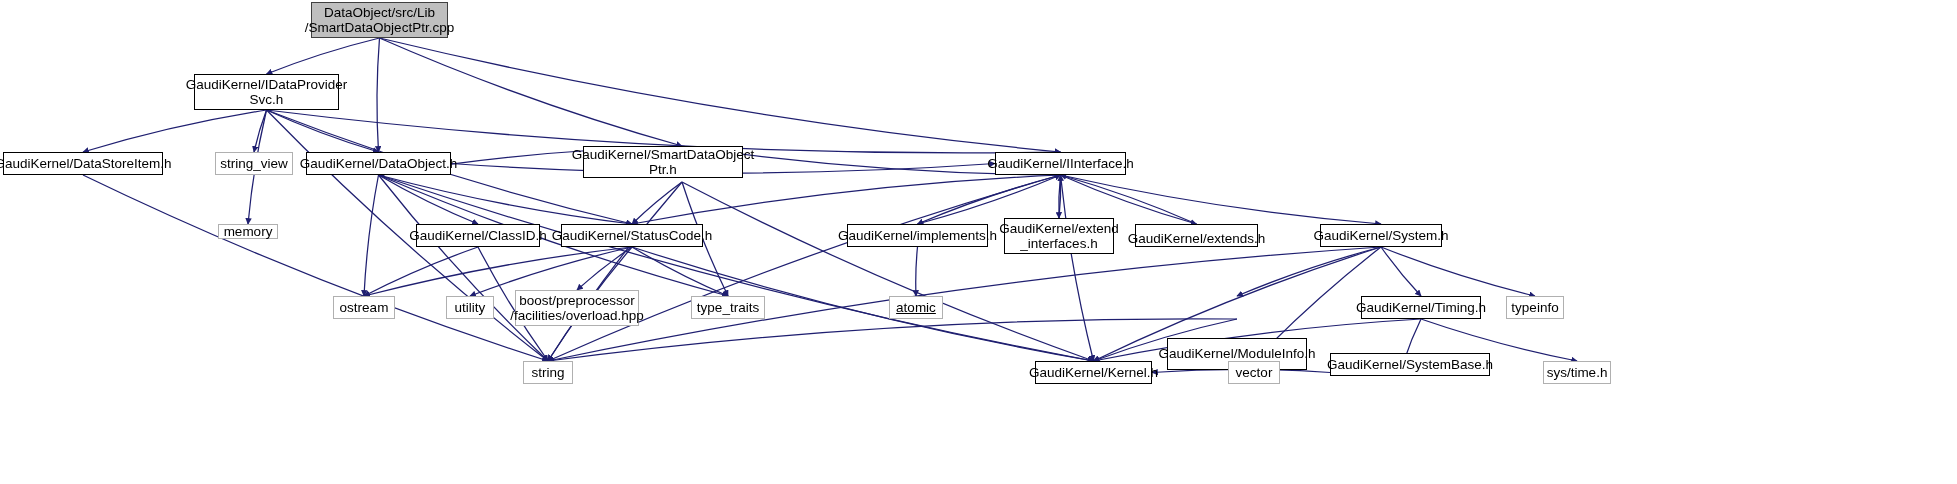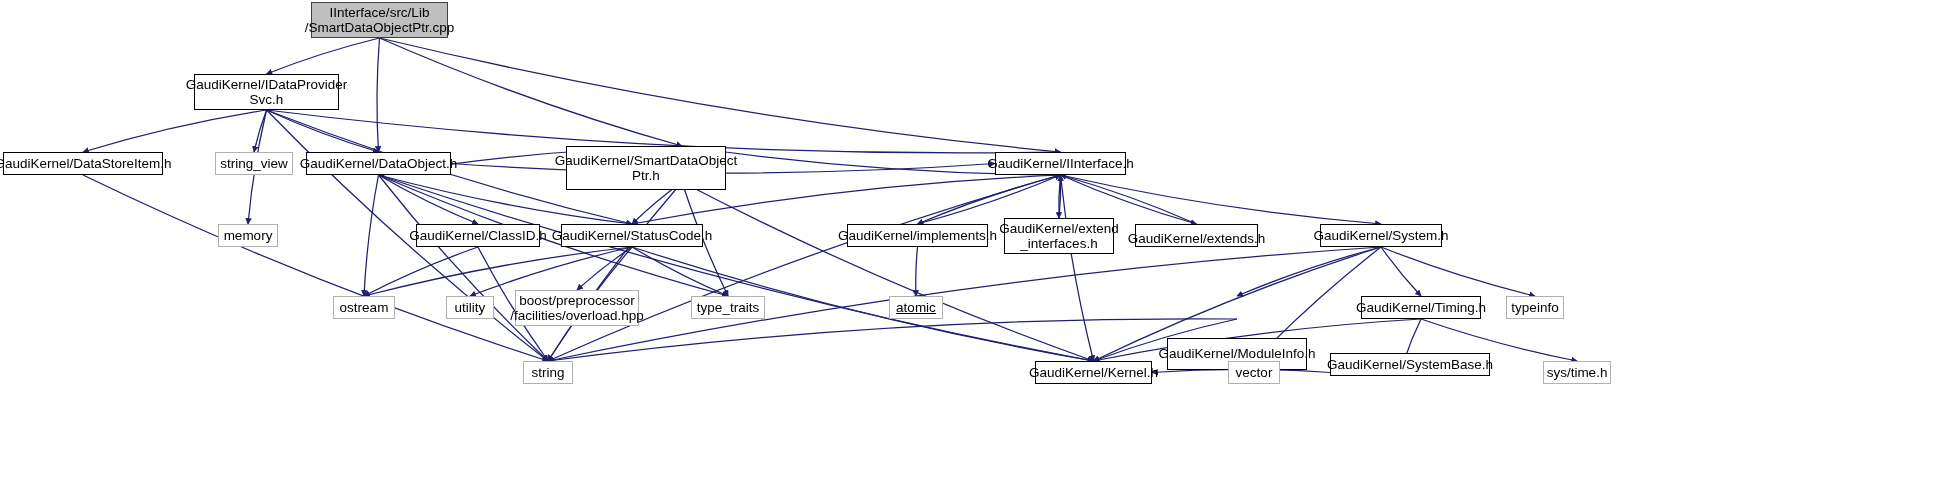--- a/index.html
+++ b/index.html
@@ -77,31 +77,31 @@
         <path d="M 1381 247 Q 960.51 274.845 548 361" marker-end="url(#arrow)"></path>
         <path d="M 1237 319 Q 1163.78 334.9775 1093.5 361" marker-end="url(#arrow)"></path>
         <path d="M 1237 319 Q 891.03 315.885 548 361" marker-end="url(#arrow)"></path>
         <path d="M 1421 319 Q 1255.78 328.5375 1093.5 361" marker-end="url(#arrow)"></path>
         <path d="M 1421 319 Q 1411.03 339.405 1404 361" marker-end="url(#arrow)"></path>
         <path d="M 1421 319 Q 1497.53 345.46 1577 361" marker-end="url(#arrow)"></path>
         <path d="M 1330 372.5 Q 1241 366.27 1152 372.5" marker-end="url(#arrow)"></path>
       </g>
   </svg>
   <div id="node-layer">
-      <div class="node root" style="left: 311px; top: 2px; width: 137px; height: 36px;"><span class="node-label">IInterface/src/Lib
+      <div class="node root" style="left: 311px; top: 2px; width: 137px; height: 36px;"><span class="node-label">DataObject/src/Lib
 /SmartDataObjectPtr.cpp</span></div>
       <div class="node" style="left: 194px; top: 74px; width: 145px; height: 36px;"><span class="node-label">GaudiKernel/IDataProvider
 Svc.h</span></div>
       <div class="node" style="left: 3px; top: 152px; width: 160px; height: 23px;"><span class="node-label">GaudiKernel/DataStoreItem.h</span></div>
       <div class="node sys" style="left: 215px; top: 152px; width: 78px; height: 23px;"><span class="node-label">string_view</span></div>
       <div class="node" style="left: 306px; top: 152px; width: 145px; height: 23px;"><span class="node-label">GaudiKernel/DataObject.h</span></div>
-      <div class="node" style="left: 566px; top: 146px; width: 160px; height: 44px;"><span class="node-label">GaudiKernel/SmartDataObject
+      <div class="node" style="left: 583px; top: 146px; width: 160px; height: 32px;"><span class="node-label">GaudiKernel/SmartDataObject
 Ptr.h</span></div>
       <div class="node" style="left: 995px; top: 152px; width: 131px; height: 23px;"><span class="node-label">GaudiKernel/IInterface.h</span></div>
-      <div class="node sys" style="left: 218px; top: 224px; width: 60px; height: 23px;"><span class="node-label">memory</span></div>
+      <div class="node sys" style="left: 218px; top: 224px; width: 60px; height: 15px;"><span class="node-label">memory</span></div>
       <div class="node" style="left: 416px; top: 224px; width: 124px; height: 23px;"><span class="node-label">GaudiKernel/ClassID.h</span></div>
       <div class="node" style="left: 561px; top: 224px; width: 142px; height: 23px;"><span class="node-label">GaudiKernel/StatusCode.h</span></div>
       <div class="node" style="left: 847px; top: 224px; width: 141px; height: 23px;"><span class="node-label">GaudiKernel/implements.h</span></div>
       <div class="node" style="left: 1004px; top: 218px; width: 110px; height: 36px;"><span class="node-label">GaudiKernel/extend
 _interfaces.h</span></div>
       <div class="node" style="left: 1135px; top: 224px; width: 123px; height: 23px; align-items: flex-end;"><span class="node-label">GaudiKernel/extends.h</span></div>
       <div class="node" style="left: 1320px; top: 224px; width: 122px; height: 23px;"><span class="node-label">GaudiKernel/System.h</span></div>
       <div class="node sys" style="left: 333px; top: 296px; width: 62px; height: 23px;"><span class="node-label">ostream</span></div>
       <div class="node sys" style="left: 446px; top: 296px; width: 48px; height: 23px;"><span class="node-label">utility</span></div>
       <div class="node sys" style="left: 515px; top: 290px; width: 124px; height: 36px;"><span class="node-label">boost/preprocessor

